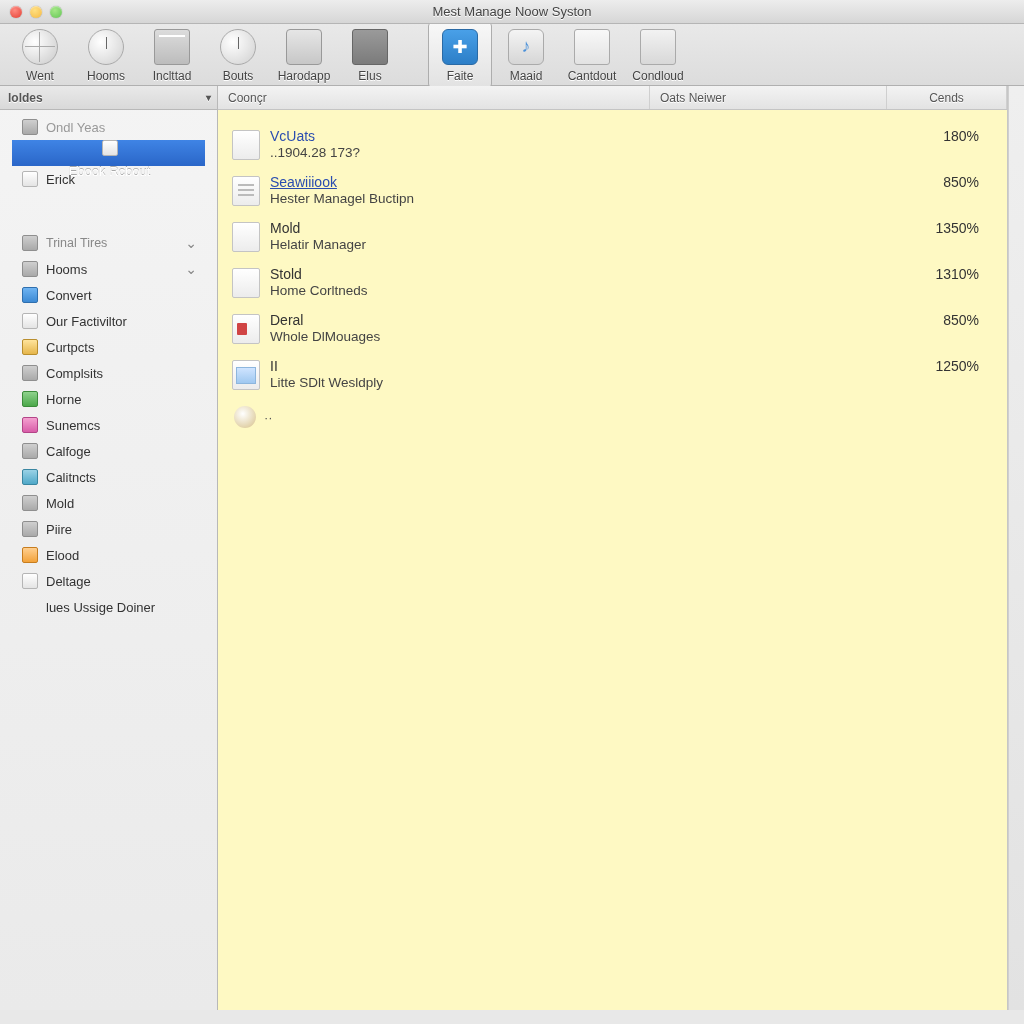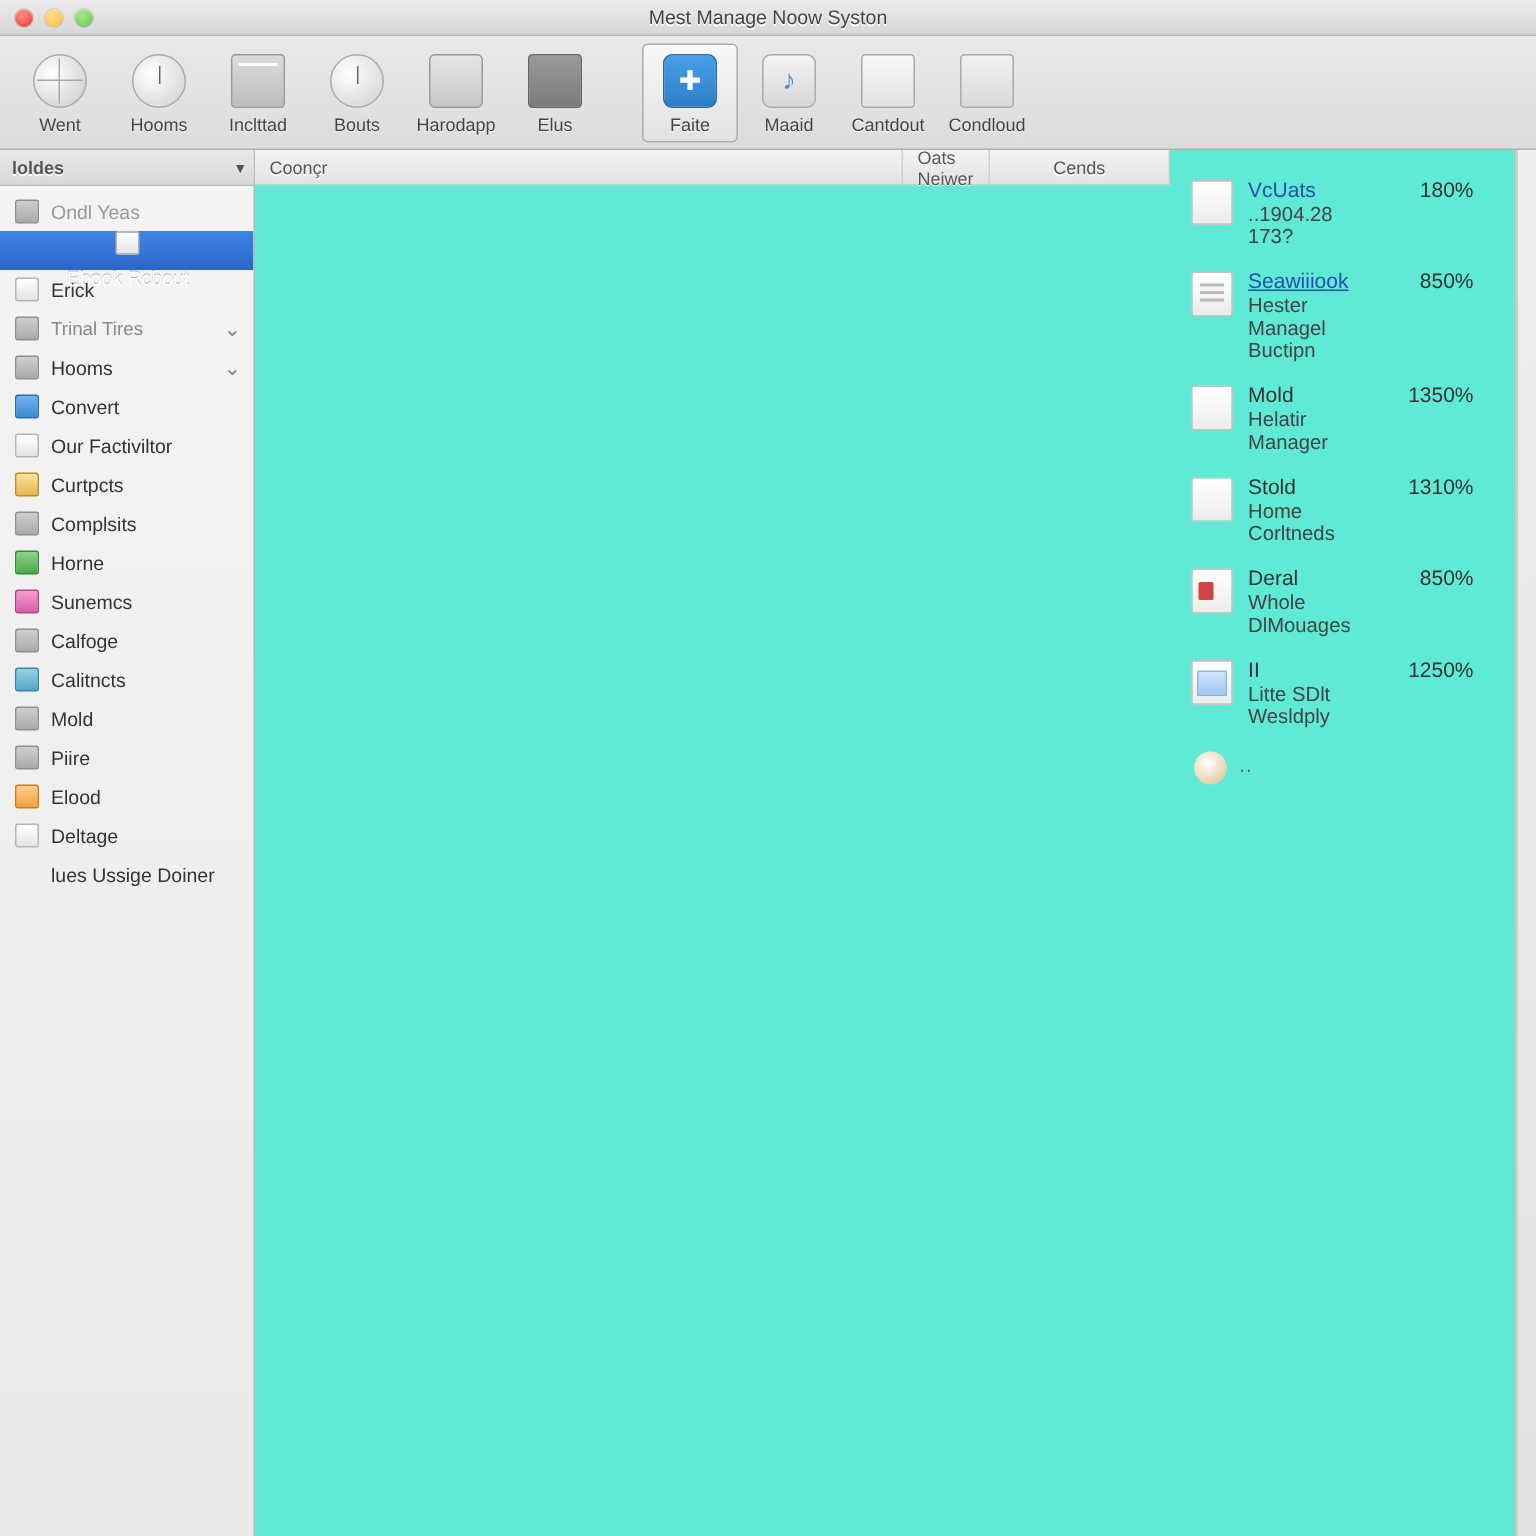--- a/index.html
+++ b/index.html
@@ -40,21 +40,21 @@
     left: 0; right: 0;
     text-align: center;
     font-size: 13px;
     color: #444;
     text-shadow: 0 1px 0 #fff;
     pointer-events: none;
   }
 
   
   .toolbar {
-    height: 76px;
+    height: 62px;
     background: linear-gradient(to bottom, #e9e9e9 0%, #dcdcdc 100%);
     border-bottom: 1px solid #b0b0b0;
     display: flex;
     align-items: center;
     padding: 0 8px;
     gap: 2px;
   }
   .tool {
     display: flex;
     flex-direction: column;
@@ -113,31 +113,31 @@
     background: linear-gradient(#e9e9e9,#d9d9d9);
     border-bottom: 1px solid #b8b8b8;
     display:flex; align-items:center; justify-content:space-between;
     padding: 0 6px 0 8px;
     font-weight: bold;
     color:#555;
     text-shadow:0 1px 0 #fff;
     font-size:12px;
   }
   .sb-header .chev { font-size:10px; color:#555; }
-  .sb-list { padding: 4px 0; overflow-y:auto; }
+  .sb-list { padding: 4px 12px; overflow-y:auto; }
   .sb-item {
     display:flex; align-items:center;
     height: 26px;
     padding: 0 8px 0 10px;
     gap: 8px;
     color:#333;
     cursor: default;
   }
   .sb-item.dim { color:#999; }
-  .sb-item.sectionhead { color:#888; font-size:12.5px; }
+  .sb-item.sectionhead { color:#888; font-size:12.5px;margin-top:38px; }
   .sb-item.selected {
     background: linear-gradient(#3f84e5,#2a66c8);
     color:#fff;
     text-shadow:0 -1px 0 rgba(0,0,0,.3);
     flex-direction:column;
   }
   .sb-item .chev { margin-left:auto; color:#888; font-size:14px;}
   .sb-icon {
     width:16px;height:16px;flex:0 0 16px;
     display:inline-block;border-radius:2px;
@@ -147,22 +147,23 @@
   .si-blue{background:linear-gradient(#6fb4f2,#3d8ad4);border:1px solid #2f6fae;}
   .si-folder{background:linear-gradient(#ffe49c,#e5b54a);border:1px solid #b98e2e;border-radius:2px;}
   .si-green{background:linear-gradient(#8ed28c,#4ba84a);border:1px solid #3b8b3a;}
   .si-pink{background:linear-gradient(#f4a0d0,#d85ca8);border:1px solid #b34488;}
   .si-orange{background:linear-gradient(#ffcf8f,#f2a23a);border:1px solid #c77d1f;}
   .si-teal{background:linear-gradient(#9ad2e6,#4fa8c8);border:1px solid #3a86a1;}
 
   
   .main {
     flex:1;
-    background:#5eead4;
+    background:#fef9c3;
     display:flex;
+    flex-direction:column;
     border-right: 1px solid #c6c6c6;
     margin-right: 0;
   }
   .col-headers{
     height:24px;
     background:linear-gradient(#f3f3f3,#e3e3e3);
     border-bottom:1px solid #c4c4c4;
     display:flex;
     align-items:center;
     font-size:12px;

